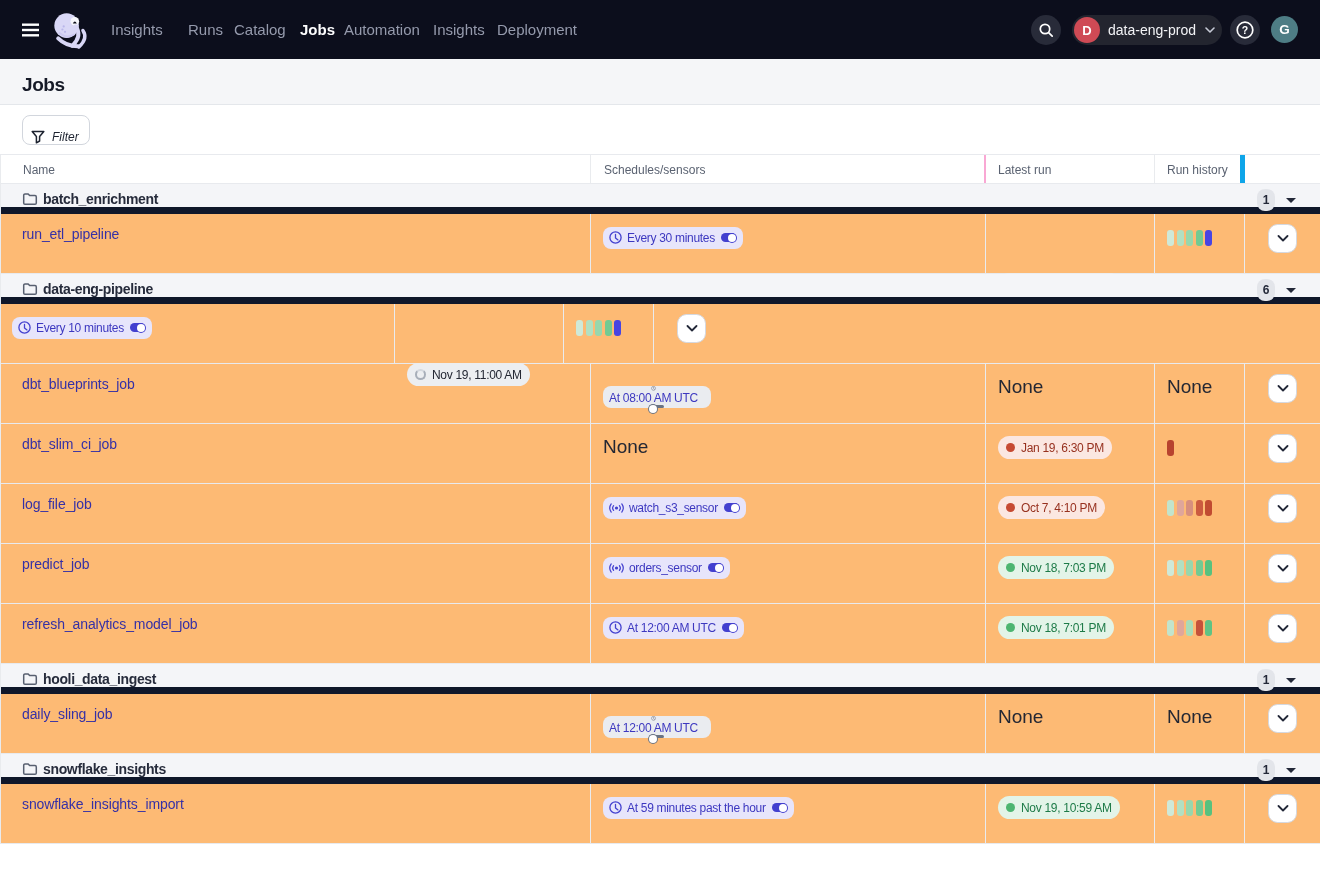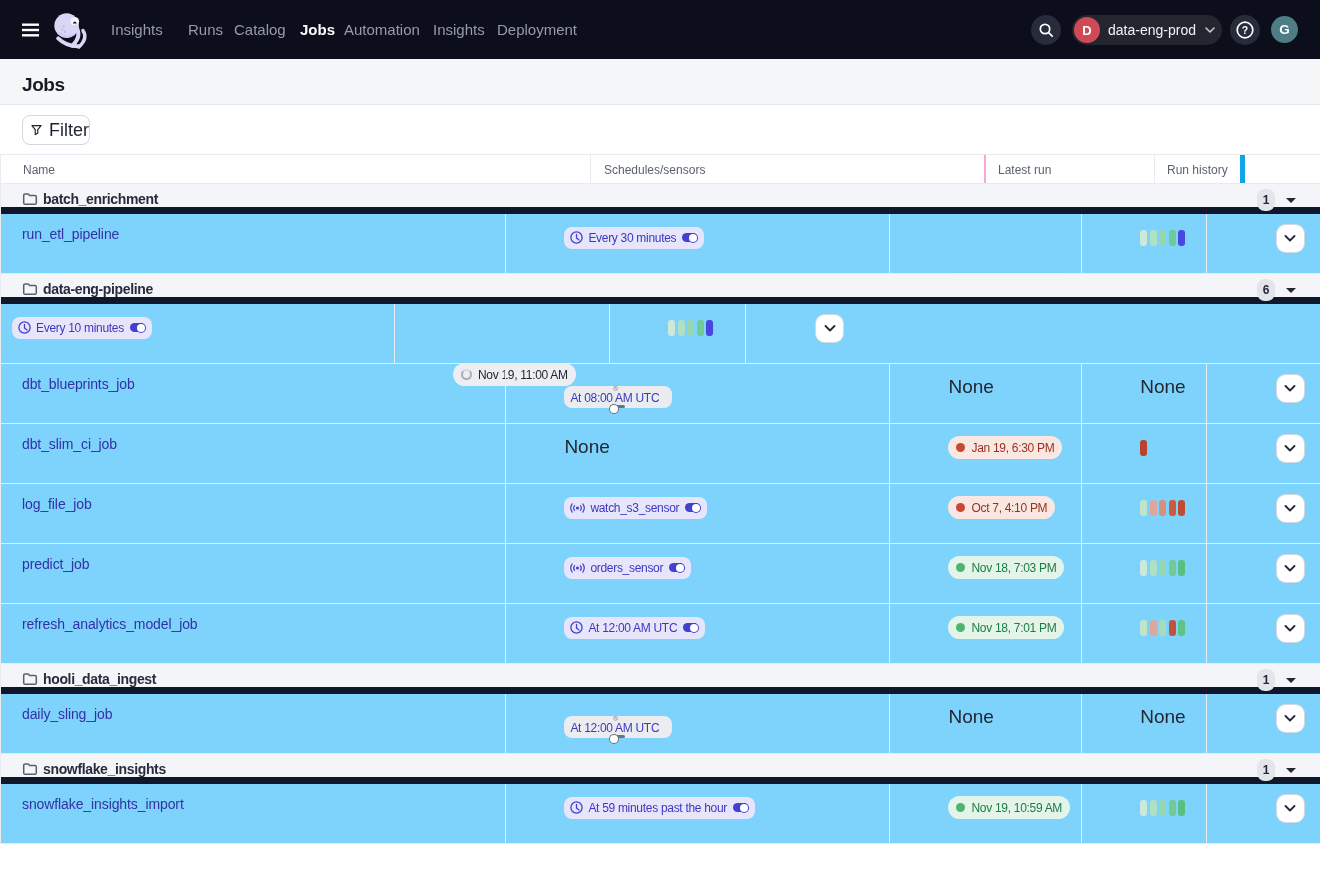--- a/index.html
+++ b/index.html
@@ -16,34 +16,34 @@
 .circbtn { position:absolute; top:15px; width:30px; height:30px; border-radius:50%; background:#282b39; display:flex; align-items:center; justify-content:center; }
 .deppill { position:absolute; left:1072px; top:15px; width:150px; height:30px; border-radius:15px; background:#23252f; display:flex; align-items:center; }
 .depdot { width:26px; height:26px; margin-left:2px; border-radius:50%; background:#cf4a55; color:#fff; font-size:13px; font-weight:700; display:flex; align-items:center; justify-content:center; }
 .depname { color:#f2f3f6; font-size:14px; margin-left:8px; }
 .avatar { position:absolute; left:1271px; top:16px; width:27px; height:27px; border-radius:50%; background:#4e7d85; color:#fff; font-size:13.5px; font-weight:700; display:flex; align-items:center; justify-content:center; }
 
 
 .pagehead { position:absolute; left:0; top:59px; width:1320px; height:46px; background:#f5f6f8; border-bottom:1px solid #e4e7eb; }
 .pagehead h1 { position:absolute; left:22px; top:15px; font-size:19px; font-weight:700; color:#161a27; letter-spacing:-0.4px; }
 .toolbar { position:absolute; left:0; top:105px; width:1320px; height:50px; background:#fff; border-bottom:1px solid #e8eaee; }
-.filterbtn { position:absolute; left:22px; top:10px; height:30px; width:68px; border-radius:8px; border:1px solid #d2d6dd; background:#fff; display:flex; align-items:center; font-size:18px; color:#1d2330; font-weight:400; }
+.filterbtn { position:absolute; left:22px; top:10px; height:30px; width:68px; border-radius:8px; border:1px solid #d2d6dd; background:#fff; display:flex; align-items:flex-end; font-size:12px; color:#1d2330; font-weight:400;font-style:italic; }
 .filterbtn svg { margin-left:8px; }
 .filterbtn span { margin-left:7px; }
 
 
 .tbl { position:absolute; left:0; top:155px; width:1320px; }
 .thead { display:flex; height:29px; border-bottom:1px solid #e8eaee; background:#fff; font-size:12px; color:#5a6271; }
 .thead div { padding-top:7.5px; }
 .grow { position:relative; height:30px; background:#f4f5f8; border-bottom:7px solid #0f172a; }
 .grow .fold { position:absolute; left:22px; top:6.5px; }
 .grow .gname { position:absolute; left:43px; top:6.5px; font-size:14px; font-weight:700; color:#272c3c; letter-spacing:-0.35px; }
 .grow .cnt { position:absolute; left:1257px; top:5px; width:18px; height:22px; background:#e3e5ea; border-radius:8px; font-size:12px; font-weight:700; color:#232838; text-align:center; line-height:22px; }
 .grow .caret { position:absolute; left:1286px; top:14px; width:0; height:0; border-left:5px solid transparent; border-right:5px solid transparent; border-top:5.5px solid #232838; }
-.jrow { display:flex; height:60px; border-bottom:1px solid #e8eaee; background:#7dd3fc;gap:46px; }
+.jrow { display:flex; height:60px; border-bottom:1px solid #e8eaee; background:#fdba74; }
 .cell { height:59px; }
 .c1 { width:591px; border-right:1px solid #e9ebee; padding:10.5px 0 0 22px; }
 .c2 { width:395px; border-right:1px solid #e9ebee; padding:12.5px 0 0 12px; }
 .c3 { width:169px; border-right:1px solid #e9ebee; padding:12px 0 0 12px; }
 .c4 { width:90px;  border-right:1px solid #e9ebee; padding:16px 0 0 12px; }
 .c5 { width:75px; padding:10px 0 0 23px; }
 .joblink { font-size:14px; font-weight:500; color:#3530a6; letter-spacing:-0.1px; }
 .none { font-size:19px; color:#232733; position:relative; display:inline-block; }
 .c2 .none { top:-1px; }
 .c4 .none { top:-4px; }

